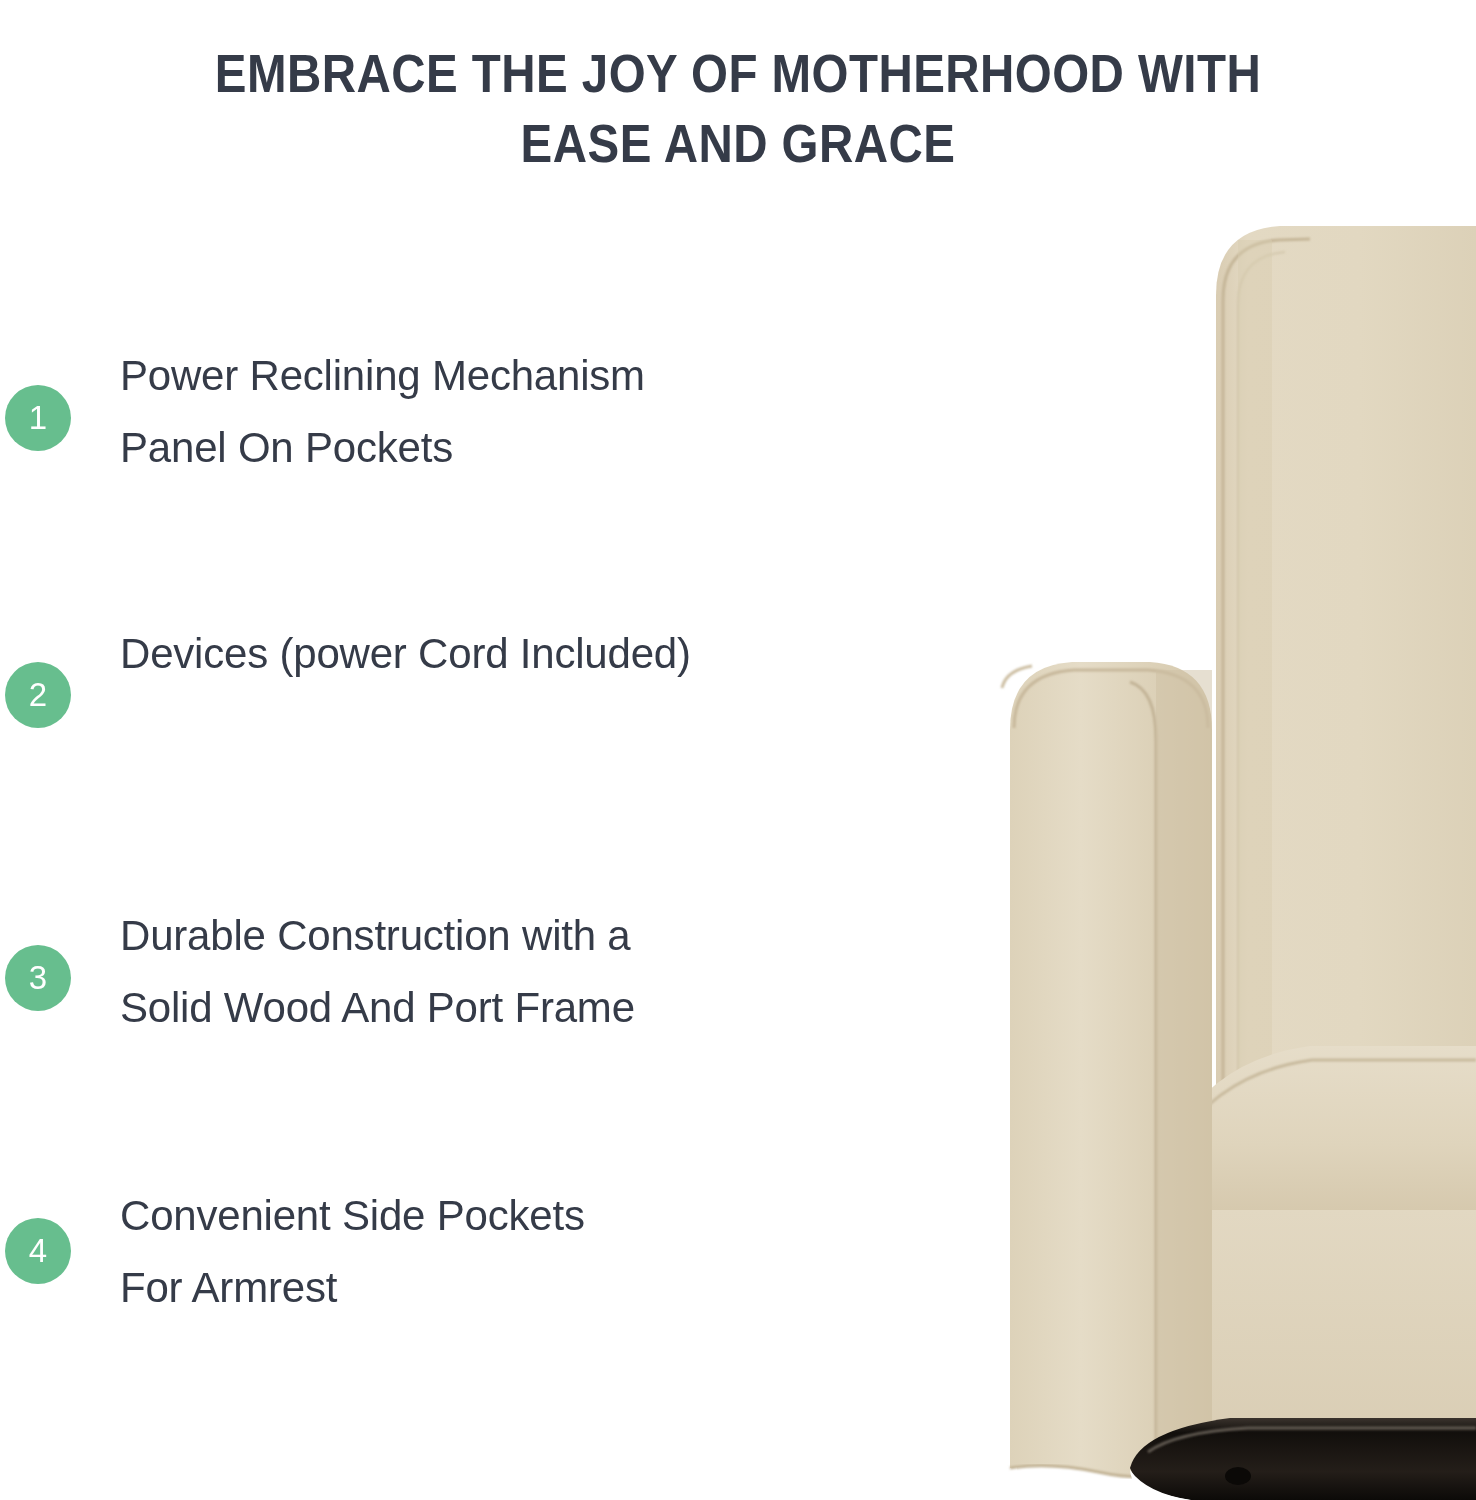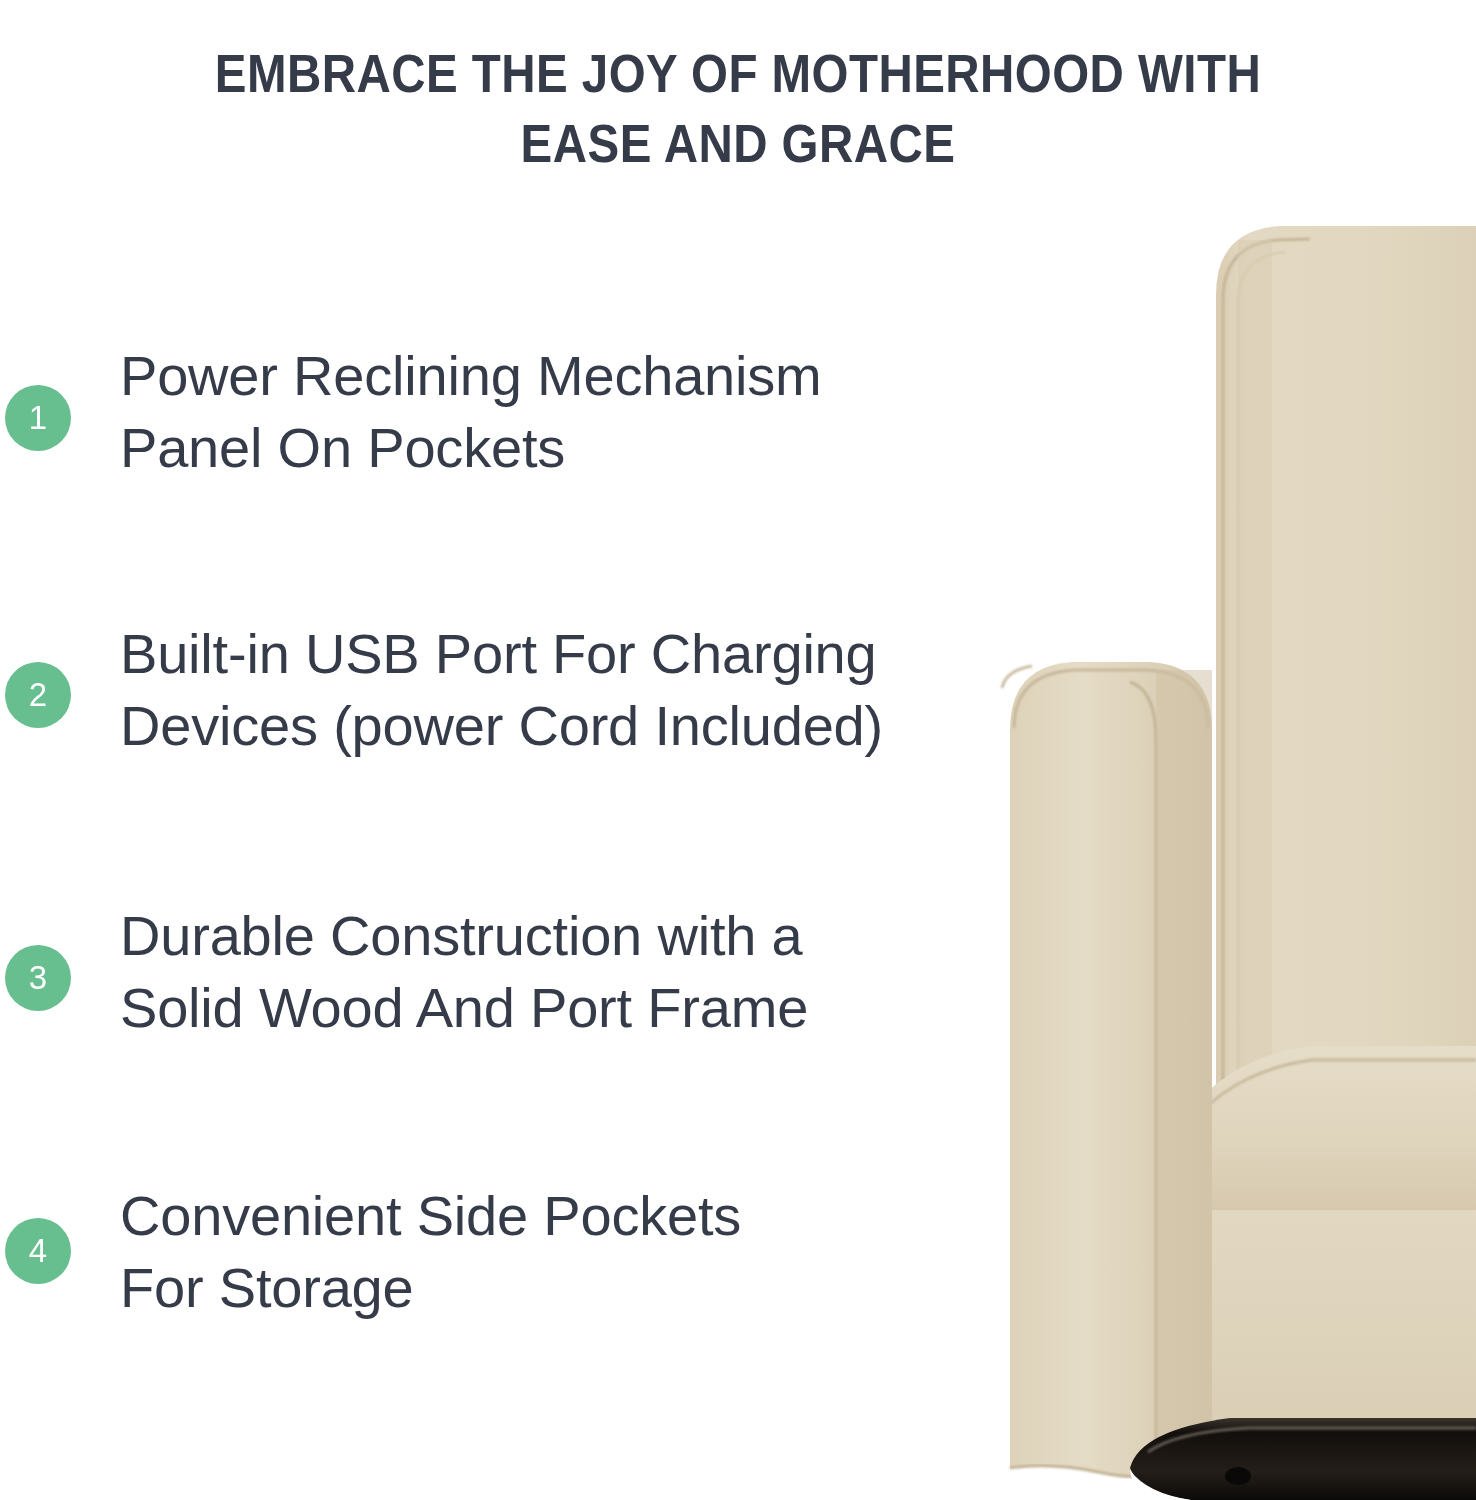--- a/index.html
+++ b/index.html
@@ -73,21 +73,21 @@
   .feature-4 .badge { top: 38px; }
 
   .feature-text {
     position: absolute;
     left: 120px;
     top: 0;
     width: 870px;
     color: #353B48;
     font-family: "Liberation Sans", sans-serif;
     font-weight: 400;
-    font-size: 56px;
+    font-size: 42px;
     line-height: 72px;
     letter-spacing: -0.2px;
   }
   .feature-text .ft-line { display: block; white-space: nowrap; }
 
   
   .chair {
     position: absolute;
     left: 980px;
     top: 200px;
@@ -112,38 +112,37 @@
       <div class="badge">1</div>
       <div class="feature-text">
         <span class="ft-line">Power Reclining Mechanism</span>
         <span class="ft-line">Panel On Pockets</span>
       </div>
     </div>
 
     <div class="feature-item feature-2">
       <div class="badge">2</div>
       <div class="feature-text">
-        <span class="ft-line">Built-in USB Port For Charging</span>
         <span class="ft-line">Devices (power Cord Included)</span>
       </div>
     </div>
 
     <div class="feature-item feature-3">
       <div class="badge">3</div>
       <div class="feature-text">
         <span class="ft-line">Durable Construction with a</span>
         <span class="ft-line">Solid Wood And Port Frame</span>
       </div>
     </div>
 
     <div class="feature-item feature-4">
       <div class="badge">4</div>
       <div class="feature-text">
         <span class="ft-line">Convenient Side Pockets</span>
-        <span class="ft-line">For Storage</span>
+        <span class="ft-line">For Armrest</span>
       </div>
     </div>
 
   </div>
 
   <div class="chair">
     <svg viewBox="0 0 496 1300" preserveAspectRatio="none" aria-hidden="true">
       <defs>
         <linearGradient id="fabBack" x1="0" y1="0" x2="1" y2="0">
           <stop offset="0%" stop-color="#D9CCB2"></stop>

